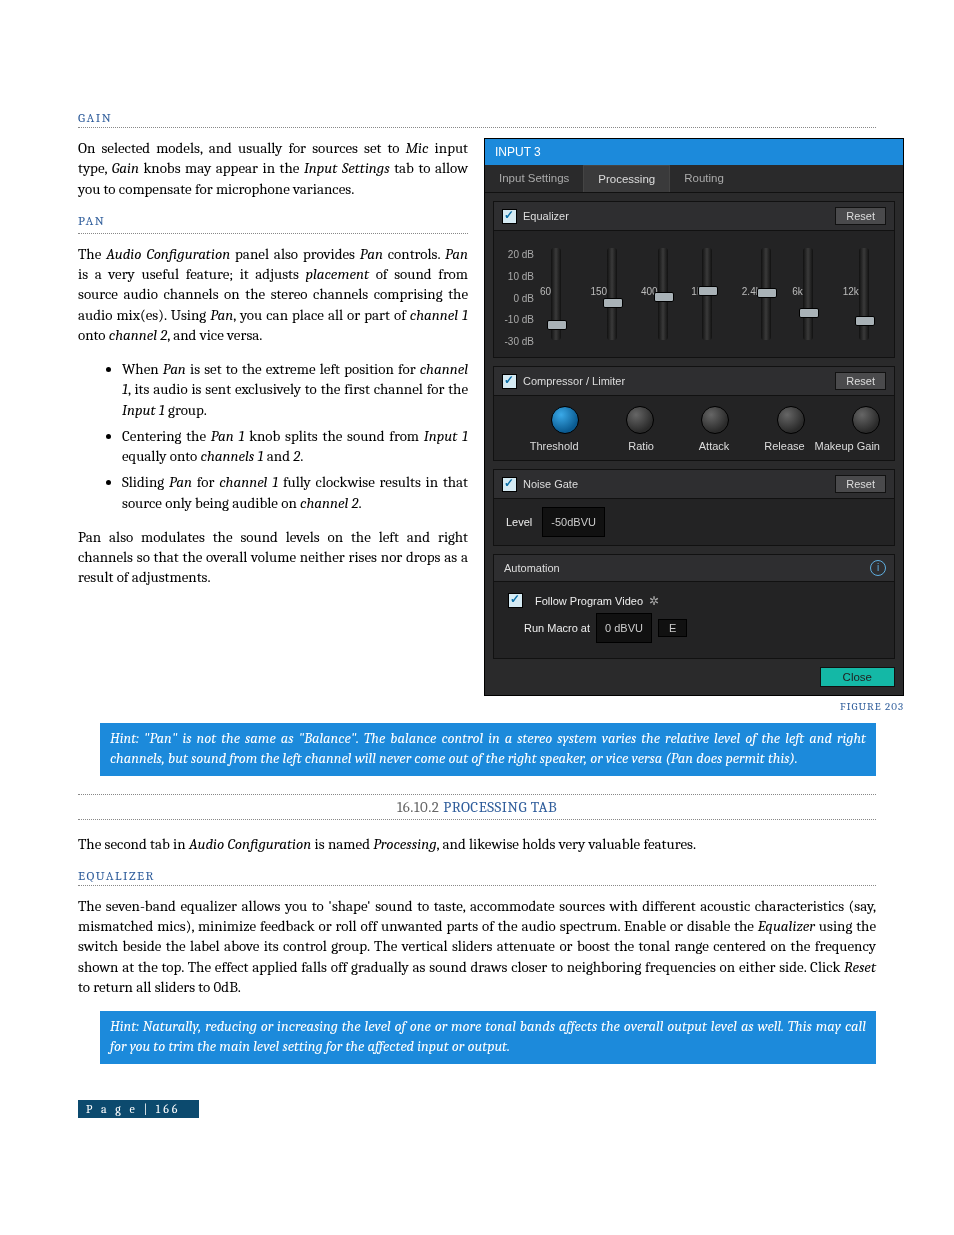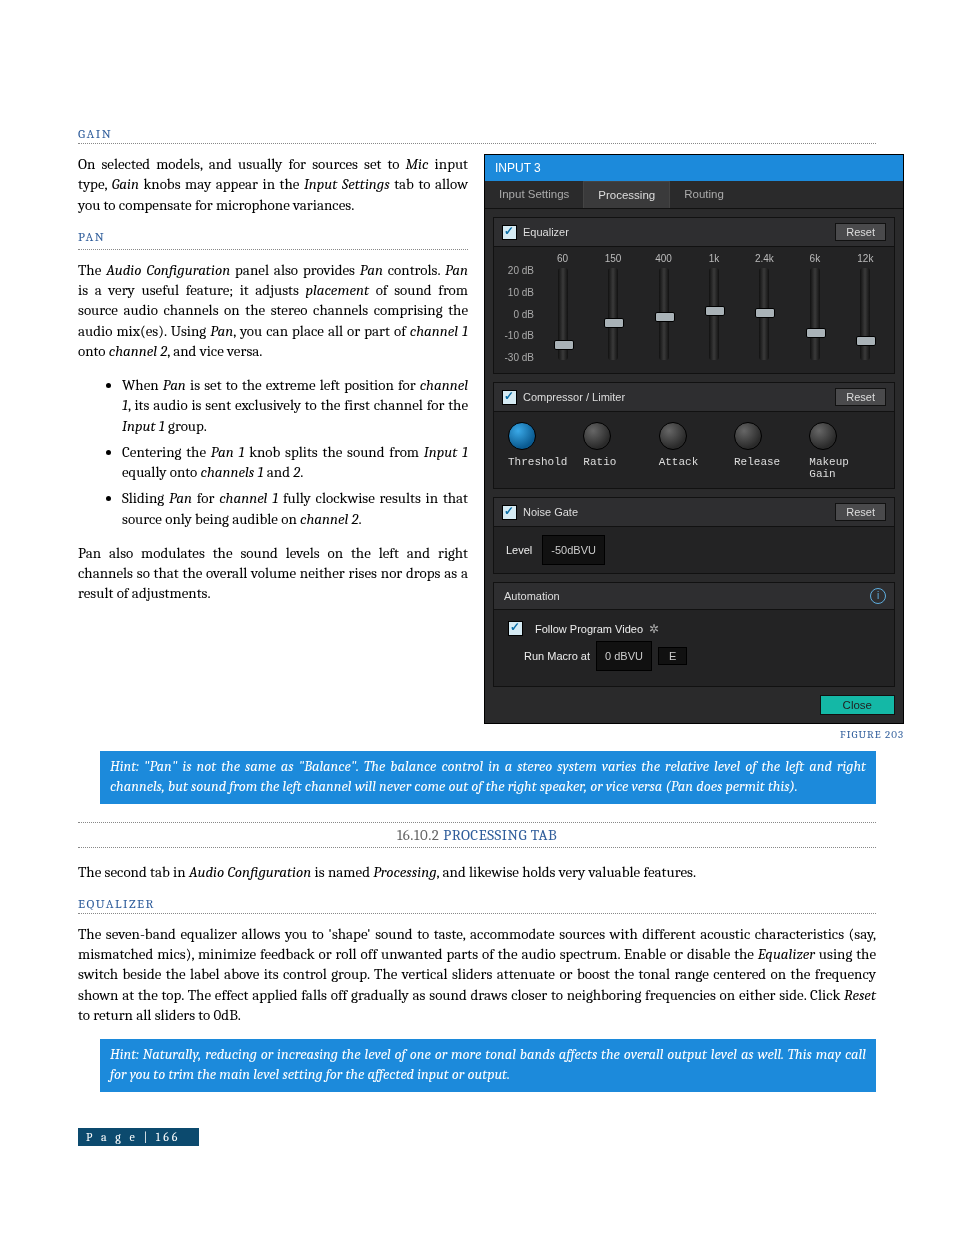--- a/index.html
+++ b/index.html
@@ -6,21 +6,20 @@
     margin: 0;
     padding: 0;
     font-family: Cambria, Georgia, serif;
     background: #fff;
     color: #000;
     width: 954px;
   }
   .page {
     padding: 110px 78px 40px 78px;
     box-sizing: border-box;
-    margin-top: 16px;
   }
   .section-head {
     font-size: 13px;
     letter-spacing: 1.5px;
     color: #2f5d9b;
     font-variant: small-caps;
     border-bottom: 1px dotted #888;
     padding-bottom: 2px;
     margin-bottom: 10px;
   }
@@ -160,38 +159,38 @@
   .app .close {
     background: #14b8a6;
     border: 1px solid #111;
     color: #222;
     padding: 3px 22px;
     font-size: 11.5px;
   }
   .eq-body { display: flex; padding: 6px 6px 10px 2px; gap: 6px; }
   .eq-scale { display: flex; flex-direction: column; justify-content: space-between; height: 98px; width: 38px; text-align: right; color: #aaa; font-size: 10px; padding-top: 12px; }
   .eq-bands { flex: 1; display: flex; justify-content: space-between; }
-  .eq-band { display: flex; flex-direction: column; align-items: center; width: 13%; }
+  .eq-band { display: flex; align-items: center; width: 13%; }
   .eq-band .lbl { color: #bbb; font-size: 10px; height: 12px; }
   .eq-track {
     width: 10px; height: 92px;
     background: linear-gradient(to right, #111, #3a3a3a, #111);
     border-radius: 3px;
     position: relative;
     margin-top: 3px;
   }
   .eq-thumb {
     position: absolute;
     left: -4px; width: 18px; height: 8px;
     background: #a9b2b7;
     border: 1px solid #000;
     border-radius: 2px;
   }
   .comp-body { display: flex; justify-content: space-between; padding: 10px 14px 8px; }
-  .knob-col { display: flex; flex-direction: column; align-items: flex-start; gap: 6px; width: 19%; font-family: Liberation Mono, monospace; }
+  .knob-col { display: flex; flex-direction: column; align-items: flex-end; gap: 6px; width: 19%; }
   .knob {
     width: 26px; height: 26px; border-radius: 50%;
     background: radial-gradient(circle at 35% 30%, #666, #2a2a2a 70%);
     border: 1px solid #000;
   }
   .knob.blue {
     background: radial-gradient(circle at 35% 30%, #3aa9e8, #0a5a90 70%);
   }
   .knob-col .lbl { color: #ddd; font-size: 11px; }
   .ng-body { display: flex; align-items: center; gap: 10px; padding: 8px 12px; }

